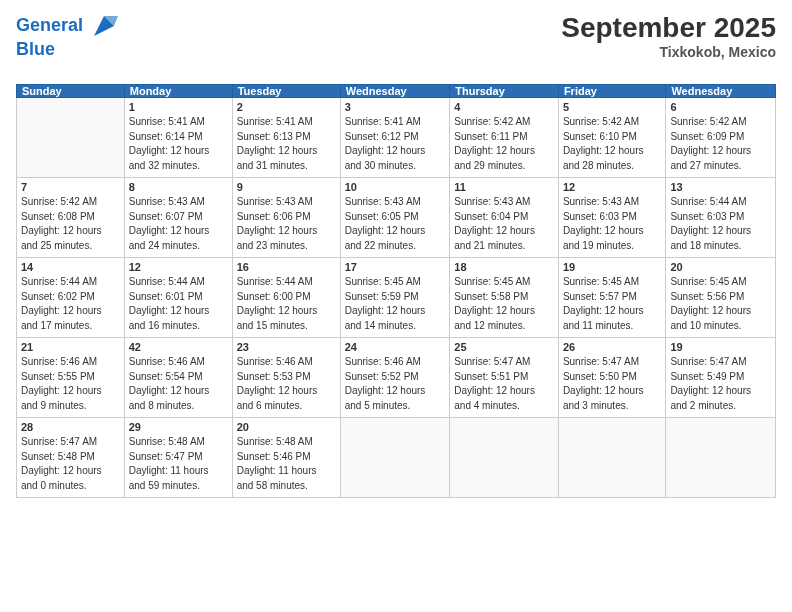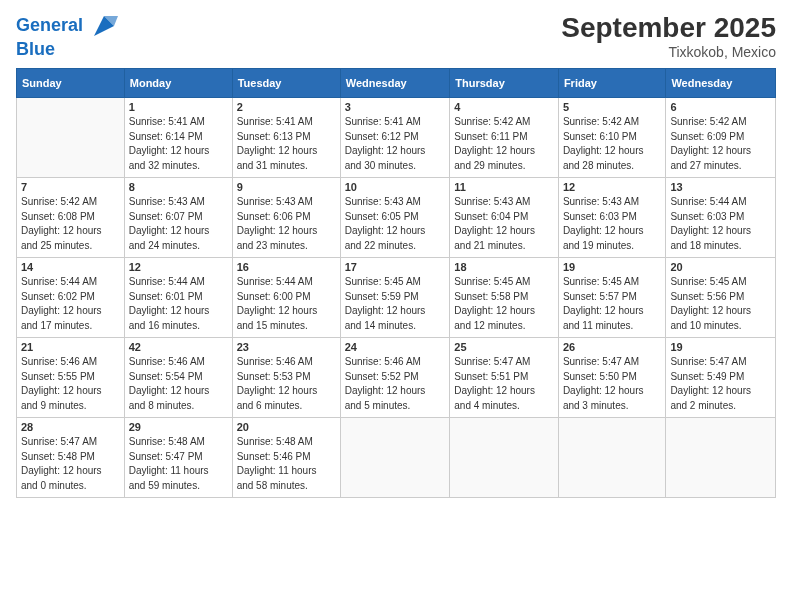--- a/index.html
+++ b/index.html
@@ -12,21 +12,21 @@
     }
     .page {
       width: 792px;
       height: 612px;
       padding: 12px 16px;
     }
     .header {
       display: flex;
       justify-content: space-between;
       align-items: center;
-      margin-bottom: 8px;
+      margin-bottom: 24px;
     }
     .logo {
       display: flex;
       align-items: center;
     }
     .logo-text {
       font-size: 18px;
       font-weight: bold;
       color: #333;
       line-height: 1.1;
@@ -43,32 +43,33 @@
       text-align: right;
     }
     .month-title {
       font-size: 28px;
       font-weight: bold;
       color: #333;
     }
     .location {
       font-size: 14px;
       color: #555;
+      font-weight: bold;
     }
     .calendar {
       width: 100%;
       border-collapse: collapse;
       border: 1px solid #ccc;
       font-size: 9.5px;
     }
     .calendar th {
       background-color: #2a6db5;
       color: #fff;
       text-align: left;
-      padding: 8px 5px;
+      padding: 0 5px;
       font-size: 11px;
       font-weight: bold;
       border: 1px solid #2060a0;
     }
     .calendar td {
       vertical-align: top;
       border: 1px solid #ccc;
       padding: 3px 4px;
       height: 80px;
       width: 113px;

